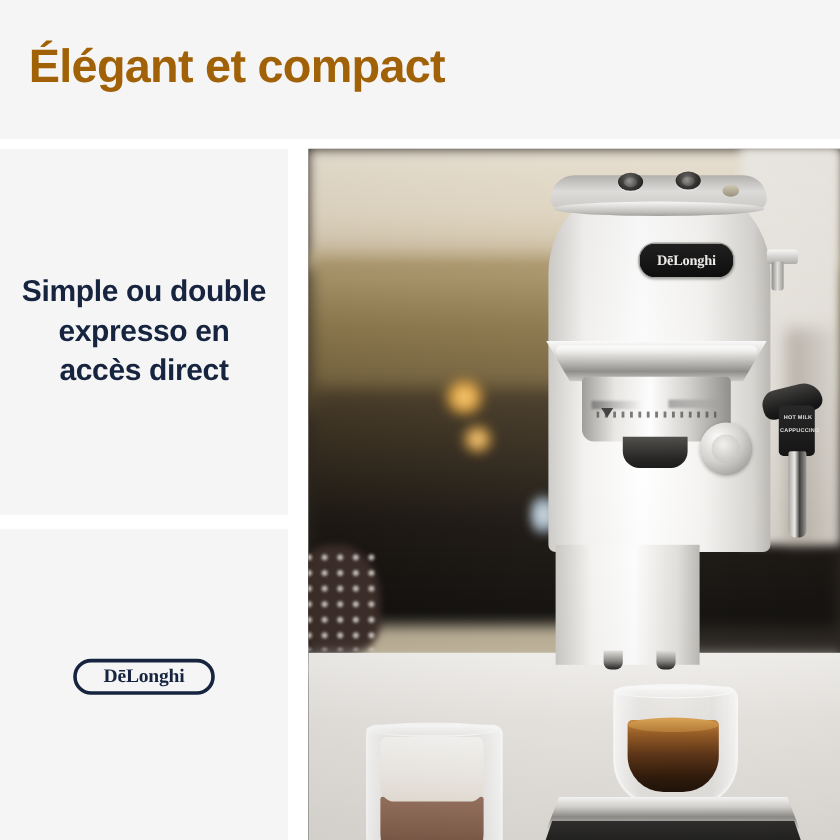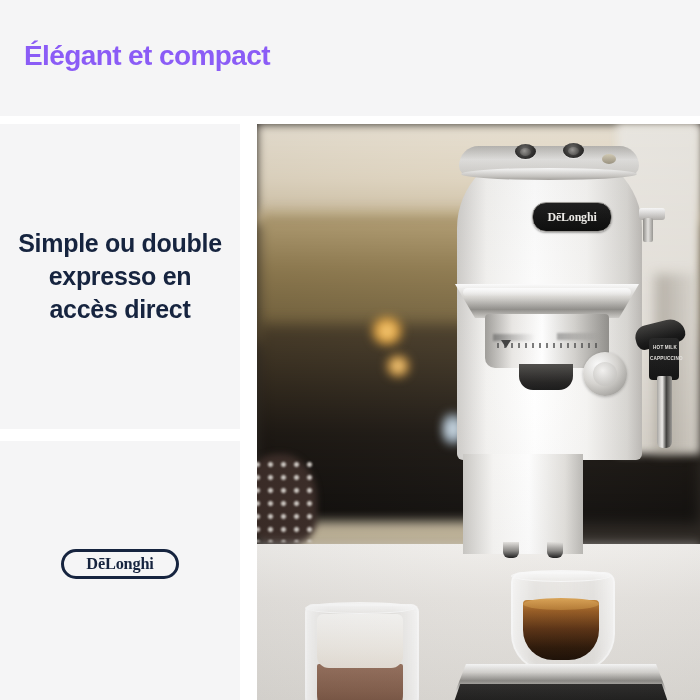--- a/index.html
+++ b/index.html
@@ -12,24 +12,24 @@
   }
   .page{position:absolute;inset:0;background:#ffffff;}
 
   
   .header{
     position:absolute;left:0;top:0;width:700px;height:116px;
     background:#f5f5f6;
   }
   .header-title{
     position:absolute;left:24px;top:30px;
-    font-size:28px;line-height:52px;
+    font-size:39px;line-height:52px;
     font-weight:bold;
     letter-spacing:-0.6px;
-    color:#8b5cf6;
+    color:#a16207;
     white-space:nowrap;
   }
 
   
   .card{
     position:absolute;left:0;width:240px;
     background:#f5f5f6;
     display:flex;align-items:center;justify-content:flex-start;
   }
   .card-top{top:124px;height:305px;}

